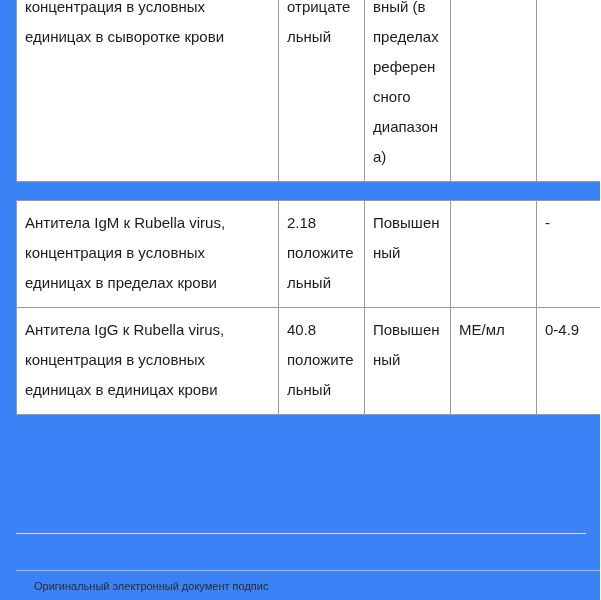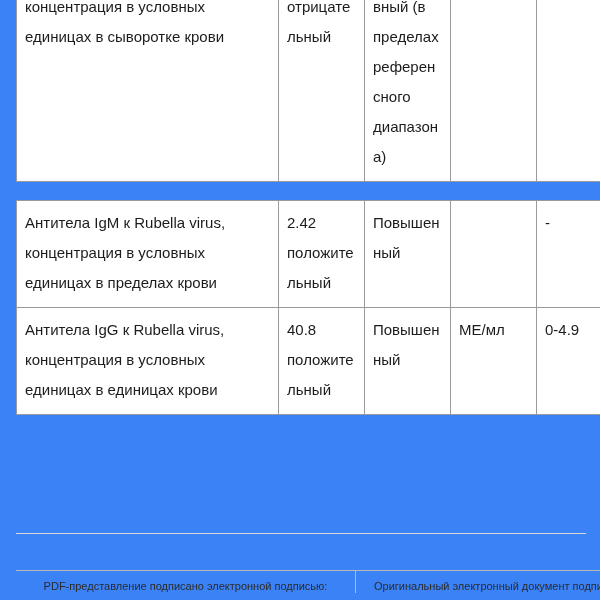--- a/index.html
+++ b/index.html
@@ -143,37 +143,36 @@
       <colgroup>
         <col class="c0">
           <col class="c1">
           <col class="c2">
           <col class="c3">
           <col class="c4">
       </colgroup>
       <tbody>
         <tr class="first">
           <td>Антитела IgM к Rubella virus, концентрация в условных единицах в пределах крови</td>
-          <td>2.42 положительный</td>
+          <td>2.18 положительный</td>
           <td>Повышенный</td>
           <td></td>
           <td>-</td>
         </tr>
         <tr>
           <td>Антитела IgG к Rubella virus, концентрация в условных единицах в единицах крови</td>
           <td>40.8 положительный</td>
           <td>Повышенный</td>
           <td>МЕ/мл</td>
           <td>0-4.9</td>
         </tr>
       </tbody>
     </table>
   </div>
 
   <div class="divider"></div>
 
   <div class="footer">
-    <div class="footer-cell left">PDF-представление подписано электронной подписью:</div>
     <div class="footer-cell right">Оригинальный электронный документ подпис</div>
   </div>
 
   <div class="scroll-edge"></div>
 </div>
 
 </body></html>

